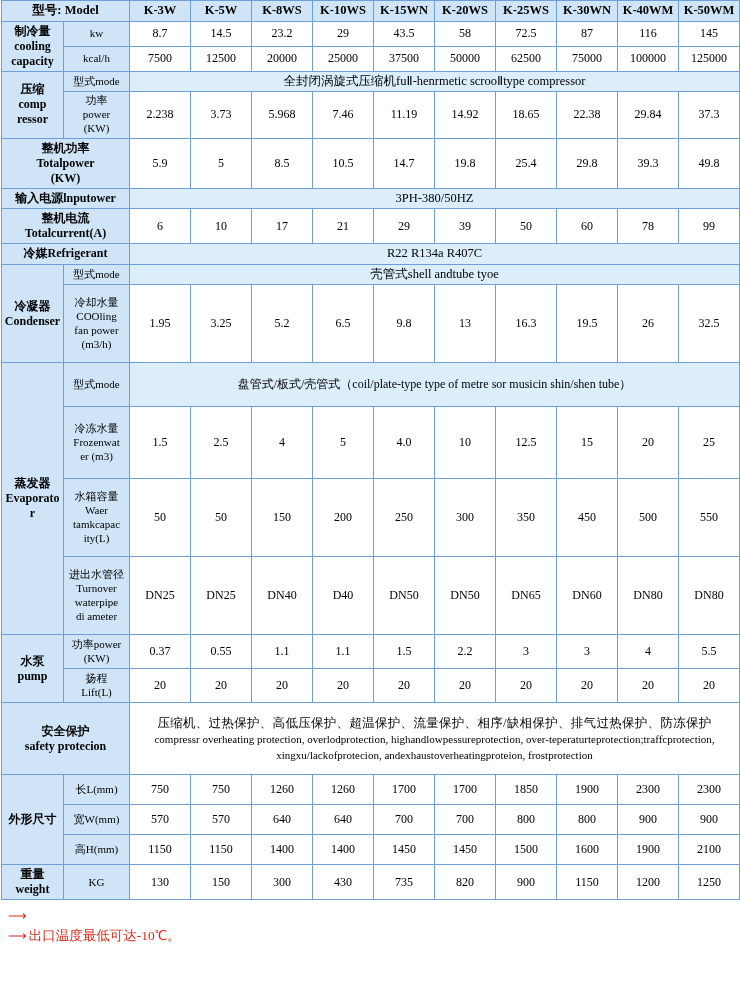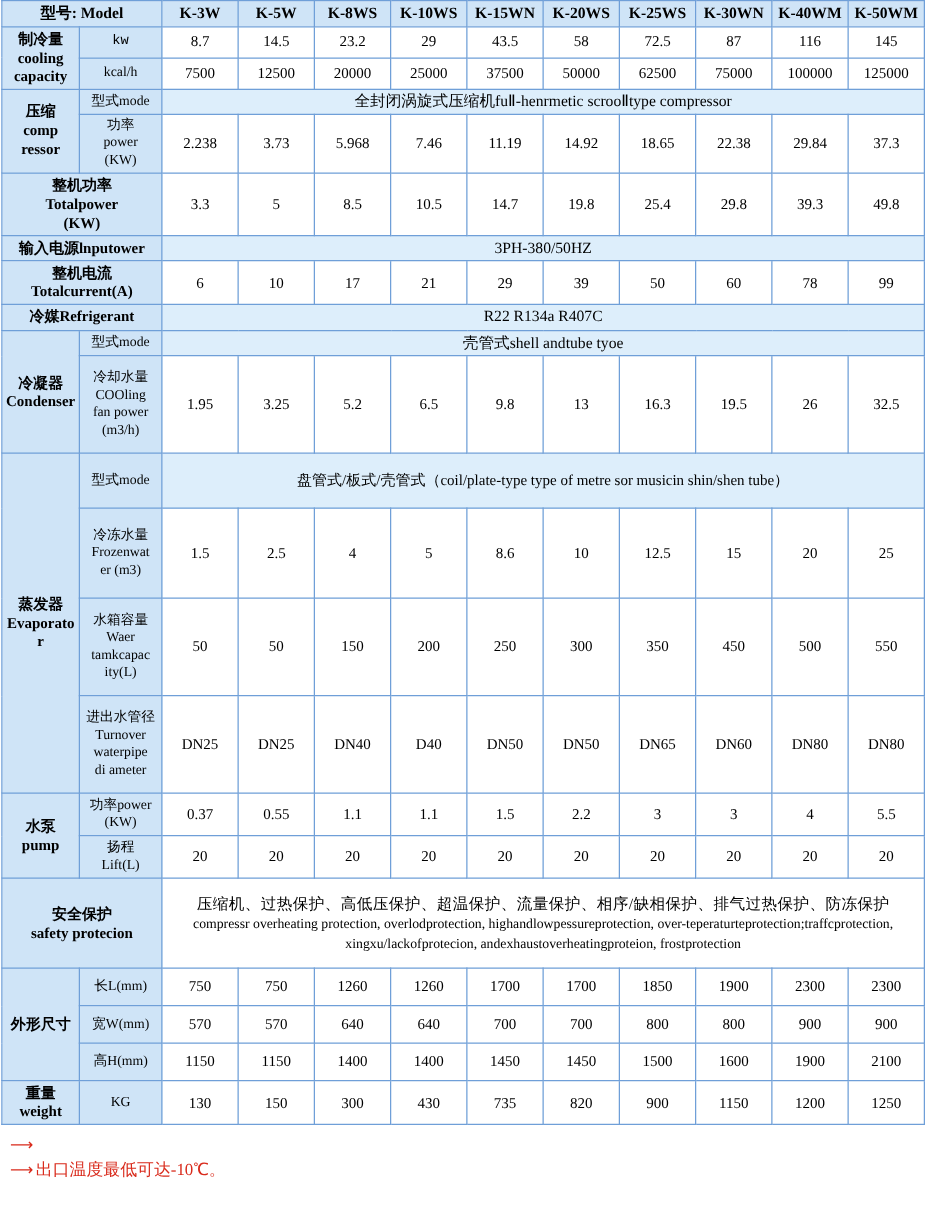--- a/index.html
+++ b/index.html
@@ -108,21 +108,21 @@
     <td class="hdr">K-25WS</td>
     <td class="hdr">K-30WN</td>
     <td class="hdr">K-40WM</td>
     <td class="hdr">K-50WM</td>
   </tr>
 
   <tr>
     <td class="lbl" rowspan="2" style="white-space:pre-line;margin-top:28px;">制冷量
 cooling
 capacity</td>
-    <td class="sub" style="white-space:pre-line;font-family:Liberation Mono, monospace;">kw</td>
+    <td class="sub" style="white-space:pre-line;">kw</td>
     <td class="val">8.7</td>
     <td class="val">14.5</td>
     <td class="val">23.2</td>
     <td class="val">29</td>
     <td class="val">43.5</td>
     <td class="val">58</td>
     <td class="val">72.5</td>
     <td class="val">87</td>
     <td class="val">116</td>
     <td class="val">145</td>
@@ -163,21 +163,21 @@
     <td class="val">18.65</td>
     <td class="val">22.38</td>
     <td class="val">29.84</td>
     <td class="val">37.3</td>
   </tr>
 
   <tr>
     <td class="lbl" colspan="2" style="white-space:pre-line;">整机功率
 Totalpower
 (KW)</td>
-    <td class="val">3.3</td>
+    <td class="val">5.9</td>
     <td class="val">5</td>
     <td class="val">8.5</td>
     <td class="val">10.5</td>
     <td class="val">14.7</td>
     <td class="val">19.8</td>
     <td class="val">25.4</td>
     <td class="val">29.8</td>
     <td class="val">39.3</td>
     <td class="val">49.8</td>
   </tr>
@@ -239,21 +239,21 @@
   </tr>
 
   <tr style="height:72px;">
     <td class="sub tiny" style="white-space:pre-line;">冷冻水量
 Frozenwat
 er (m3)</td>
     <td class="val">1.5</td>
     <td class="val">2.5</td>
     <td class="val">4</td>
     <td class="val">5</td>
-    <td class="val">8.6</td>
+    <td class="val">4.0</td>
     <td class="val">10</td>
     <td class="val">12.5</td>
     <td class="val">15</td>
     <td class="val">20</td>
     <td class="val">25</td>
   </tr>
 
   <tr style="height:78px;">
     <td class="sub tiny" style="white-space:pre-line;">水箱容量
 Waer

